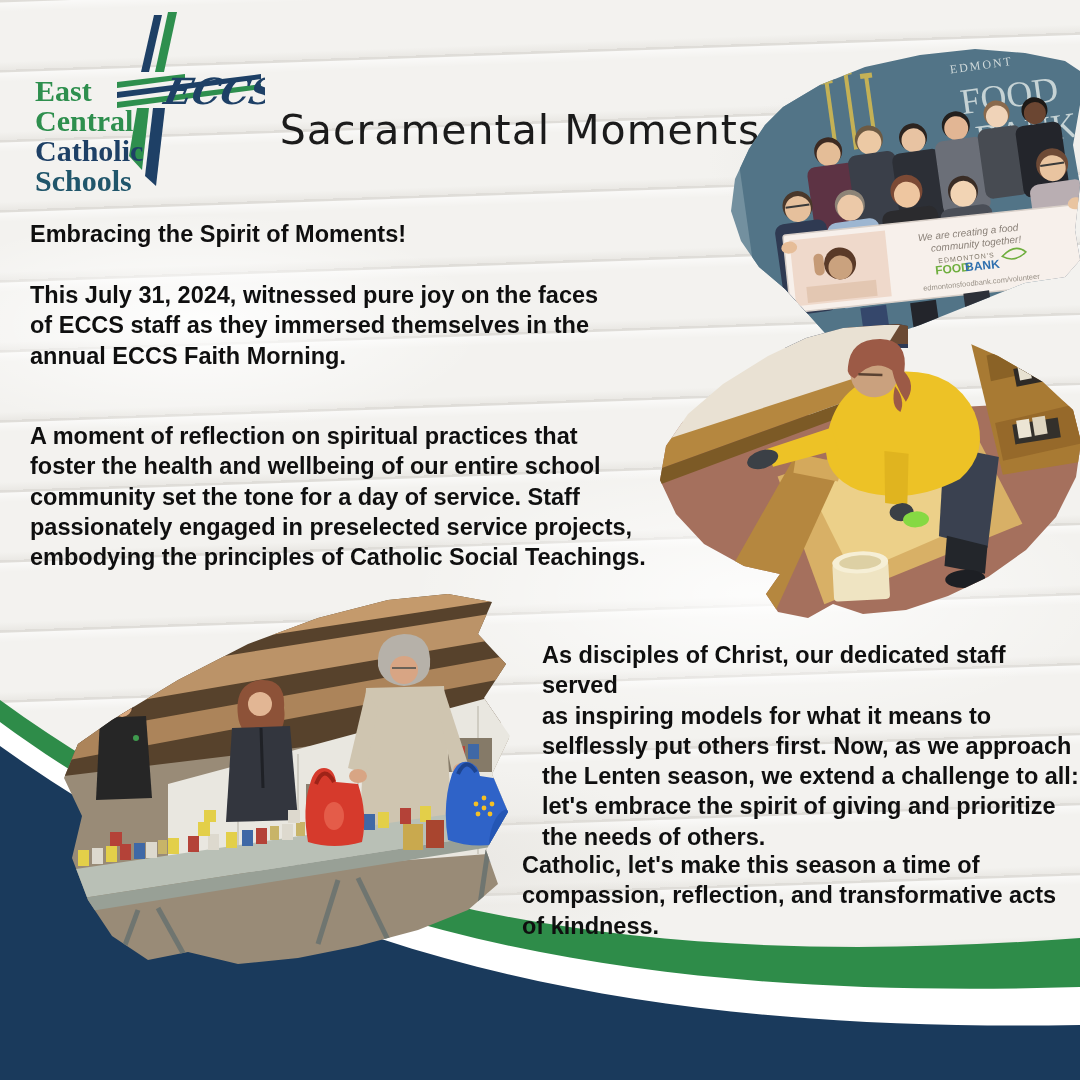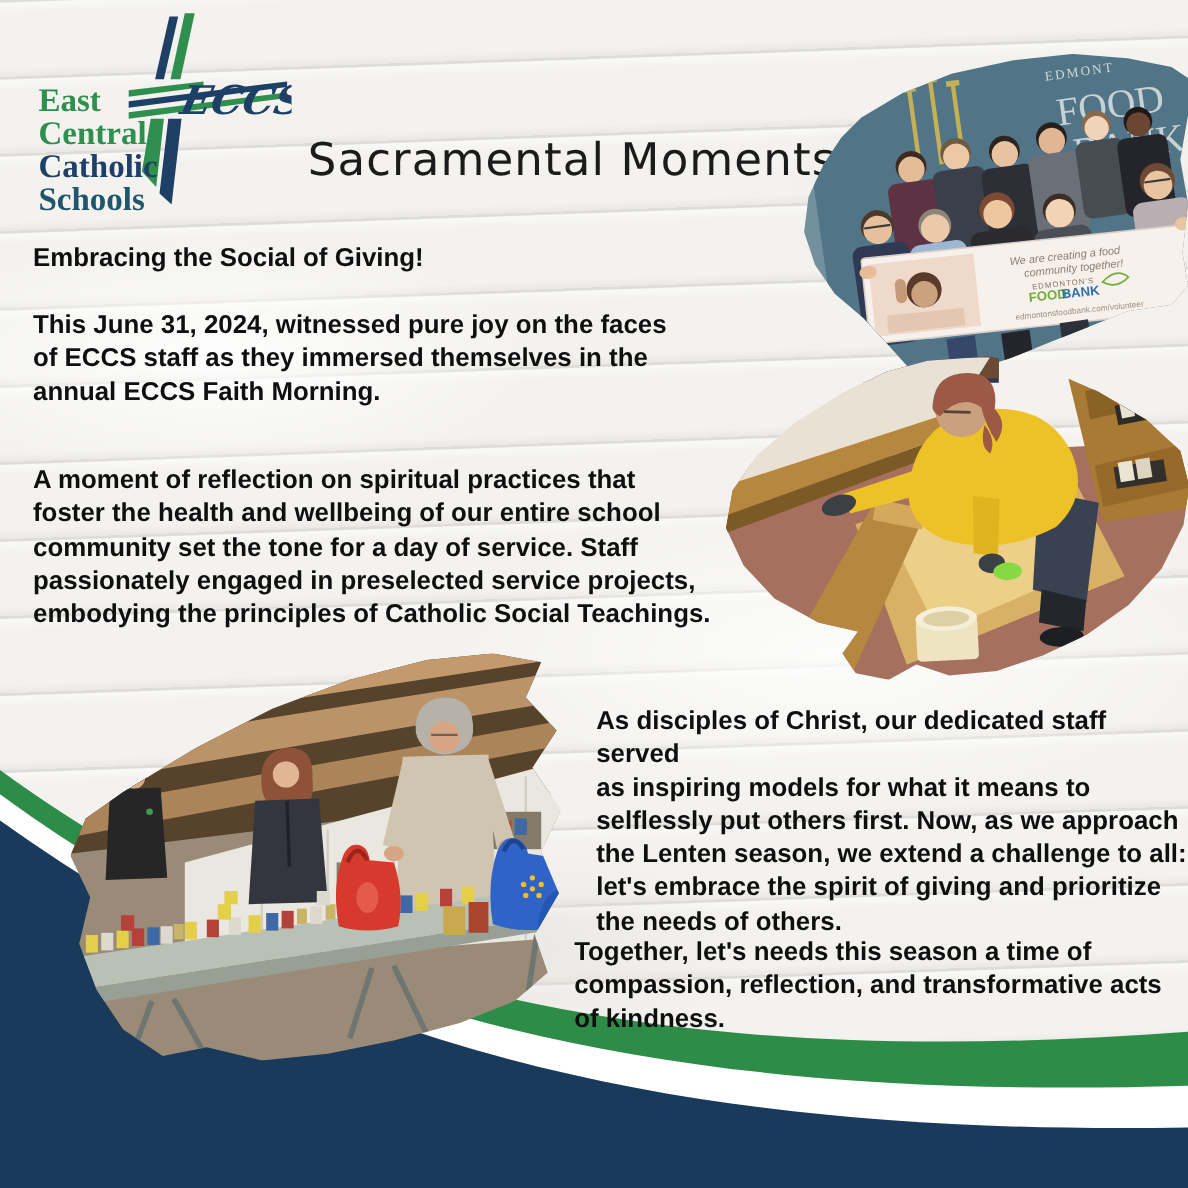--- a/index.html
+++ b/index.html
@@ -15,21 +15,20 @@
         rgba(190,186,179,.38) 0px, rgba(190,186,179,.38) 2px,
         rgba(255,255,255,.55) 3px, rgba(244,243,240,0) 12px,
         rgba(244,243,240,0) 62px, rgba(208,204,197,.25) 70px);
     font-family:"Liberation Sans", sans-serif;
   }
   .layer{position:absolute;}
   .title{
     left:170px;top:106px;width:700px;text-align:center;
     font-size:41px;font-weight:400;letter-spacing:1px;color:#1b1b1b;
     font-family:"DejaVu Sans","Liberation Sans",sans-serif;
-    margin-top:15px;
   }
   .body-text{
     font-weight:700;font-size:23.5px;line-height:30.3px;color:#0f0f0f;
     white-space:pre-line;letter-spacing:0px;
   }
   .heading{left:30px;top:219px;}
   .p-intro{left:30px;top:280px;}
   .p-reflection{left:30px;top:421px;}
   .p-disciples{left:542px;top:640px;}
   .p-together{left:522px;top:850px;}
@@ -66,36 +65,36 @@
 
       <text x="10" y="93" font-family="Liberation Serif, serif" font-weight="700" font-size="30" fill="#2e8f4e">East</text>
       <text x="10" y="123" font-family="Liberation Serif, serif" font-weight="700" font-size="30" fill="#2e8f4e">Central</text>
       <text x="10" y="153" font-family="Liberation Serif, serif" font-weight="700" font-size="30" fill="#1e4066">Catholic</text>
       <text x="10" y="183" font-family="Liberation Serif, serif" font-weight="700" font-size="30" fill="#20566b">Schools</text>
     </svg>
   </div>
 
   <div class="layer title">Sacramental Moments</div>
 
-  <div class="layer body-text heading">Embracing the Social of Giving!</div>
-  <div class="layer body-text p-intro">This June 31, 2024, witnessed pure joy on the faces
+  <div class="layer body-text heading">Embracing the Spirit of Moments!</div>
+  <div class="layer body-text p-intro">This July 31, 2024, witnessed pure joy on the faces
 of ECCS staff as they immersed themselves in the
 annual ECCS Faith Morning.</div>
   <div class="layer body-text p-reflection">A moment of reflection on spiritual practices that
 foster the health and wellbeing of our entire school
 community set the tone for a day of service. Staff
 passionately engaged in preselected service projects,
 embodying the principles of Catholic Social Teachings.</div>
   <div class="layer body-text p-disciples">As disciples of Christ, our dedicated staff served
 as inspiring models for what it means to
 selflessly put others first. Now, as we approach
 the Lenten season, we extend a challenge to all:
 let's embrace the spirit of giving and prioritize
 the needs of others.</div>
-  <div class="layer body-text p-together">Together, let's needs this season a time of
+  <div class="layer body-text p-together">Catholic, let's make this season a time of
 compassion, reflection, and transformative acts
 of kindness.</div>
 
   <div class="layer photo" style="left:725px;top:45px;width:355px;height:300px;">
     <svg width="355" height="300" viewBox="0 0 355 300">
       <defs>
         <clipPath id="brush1">
           <polygon points="58,62 95,40 140,22 195,10 250,4 300,8 340,16 355,26 355,60 348,100 355,140 350,185 355,215 340,232 300,238 265,252 230,266 195,280 160,292 128,296 100,288 82,268 60,244 34,222 16,196 6,166 10,134 24,104 40,80"></polygon>
         </clipPath>
       </defs>

